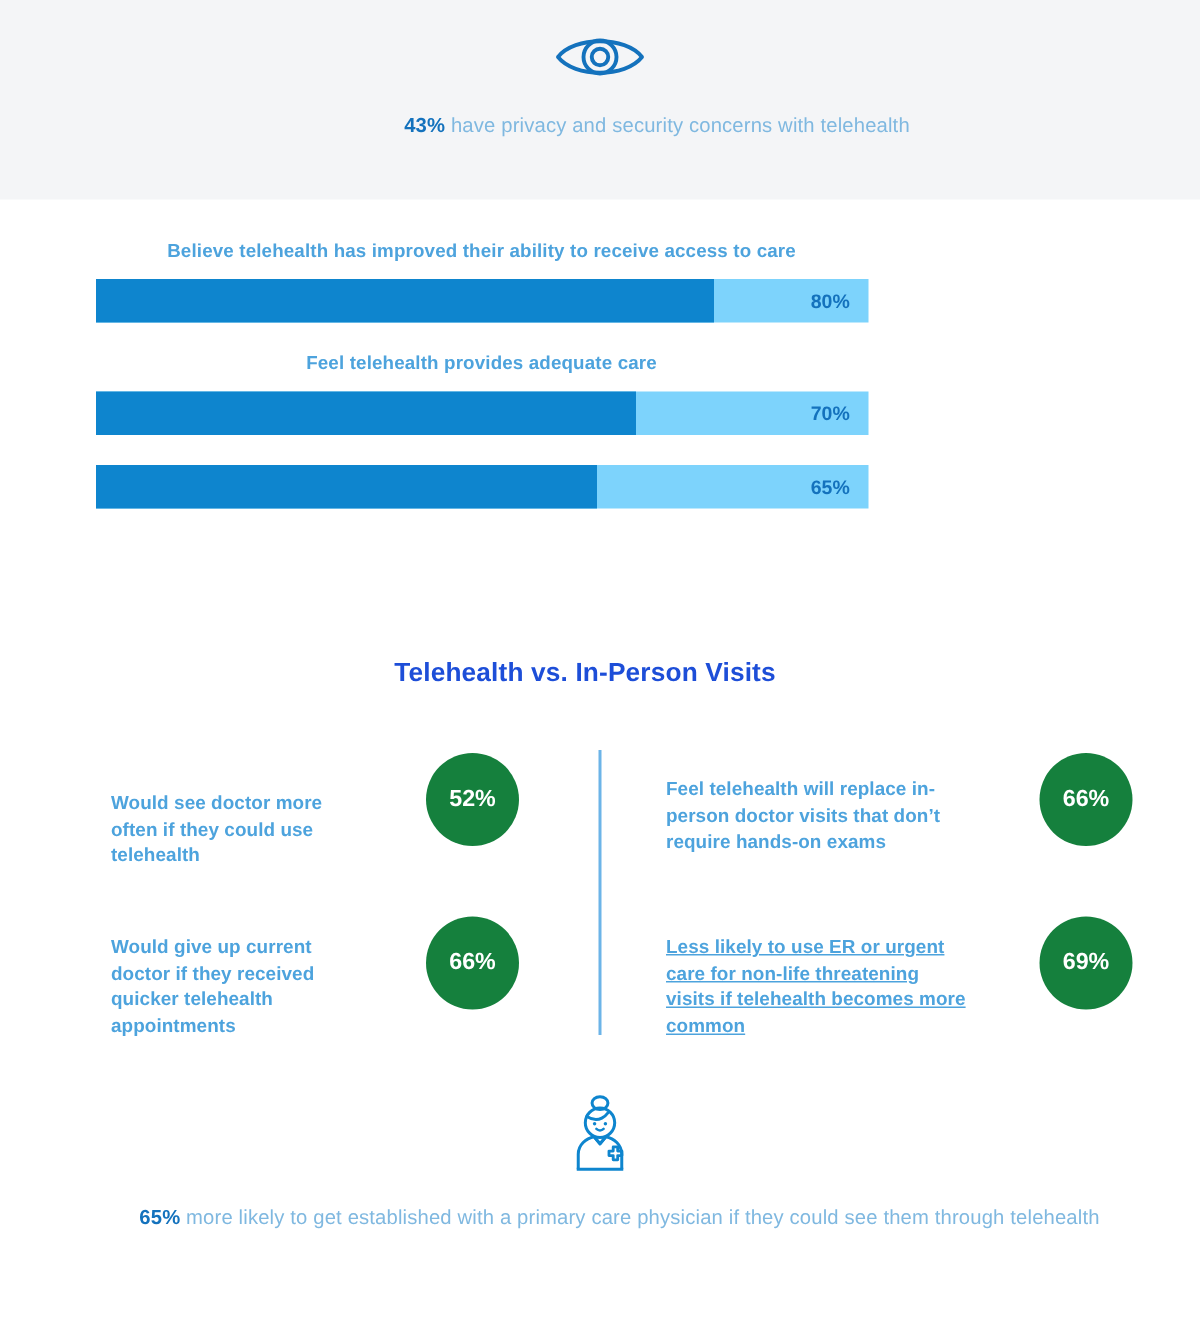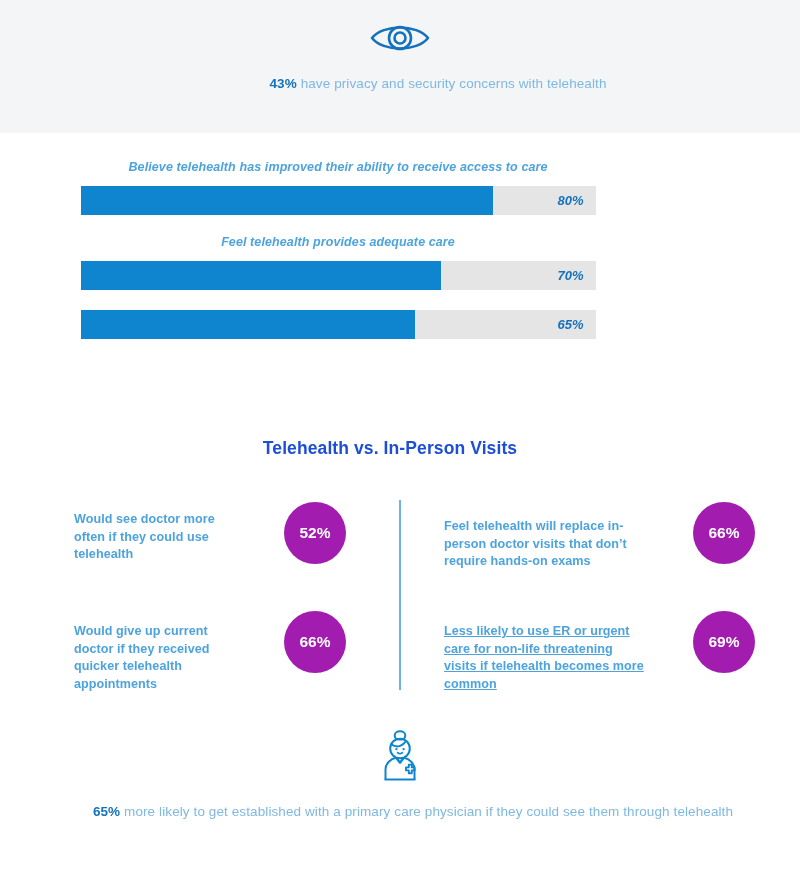--- a/index.html
+++ b/index.html
@@ -45,39 +45,38 @@
     padding-left: 38px;
   }
   .header-caption .stat {
     color: #1472bd;
     font-weight: 700;
   }
 
   
   .bars {
     position: absolute;
-    left: 17px; top: 160px;
+    left: 0; top: 160px;
     width: 642px;
-    font-style: italic;
   }
   .bar-group { position: relative; margin-bottom: 20px; }
   .bar-label {
     text-align: center;
     font-size: 12.5px;
     font-weight: 700;
     color: #4da3dd;
     letter-spacing: 0.1px;
     margin-bottom: 12px;
   }
   .bar-track {
     position: relative;
     margin: 0 auto;
     width: 515px;
     height: 29px;
-    background: #e5e5e5;
+    background: #7dd3fc;
   }
   .bar-fill {
     position: absolute;
     left: 0; top: 0; bottom: 0;
     background: #0e85ce;
   }
   .bar-value {
     position: absolute;
     right: 12px;
     top: 0;
@@ -119,31 +118,31 @@
     font-weight: 700;
     line-height: 17.5px;
     color: #4da3dd;
     letter-spacing: 0.05px;
   }
   .circle {
     position: absolute;
     width: 62px;
     height: 62px;
     border-radius: 50%;
-    background: #a21caf;
+    background: #15803d;
     color: #ffffff;
     font-size: 15.5px;
     font-weight: 700;
     display: flex;
     align-items: center;
     justify-content: center;
   }
 
   
-  .cell-tl .cell-text { left: 74px;  top: 16px;  width: 170px; }
+  .cell-tl .cell-text { left: 74px;  top: 32px;  width: 170px; }
   .cell-tl .circle    { left: 284px; top: 7px; }
   .cell-tr .cell-text { left: 444px; top: 23px;  width: 190px; }
   .cell-tr .circle    { left: 693px; top: 7px; }
   .cell-bl .cell-text { left: 74px;  top: 128px; width: 170px; }
   .cell-bl .circle    { left: 284px; top: 116px; }
   .cell-br .cell-text { left: 444px; top: 128px; width: 200px; text-decoration: underline; }
   .cell-br .circle    { left: 693px; top: 116px; }
 
   
   .nurse-icon-wrap {

